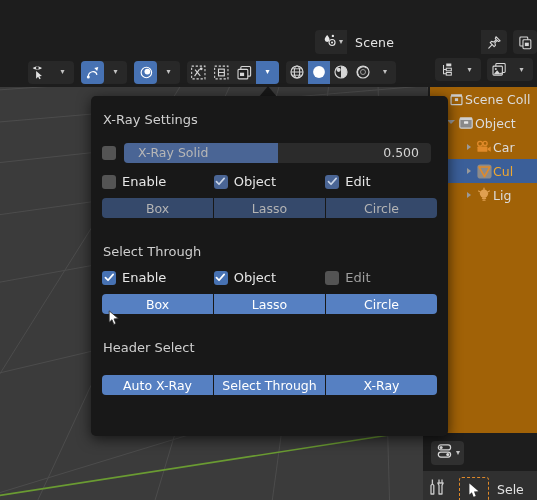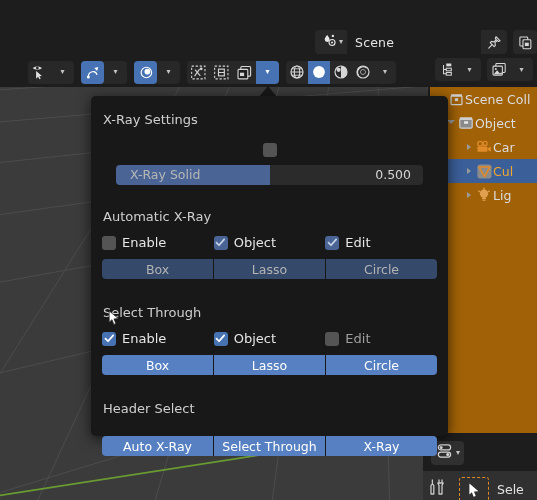--- a/index.html
+++ b/index.html
@@ -144,21 +144,21 @@
 
   .seg { display: flex; width: 335px; height: 20px; border-radius: 4px; overflow: hidden; }
   .seg > div {
     flex: 1; display: flex; align-items: center; justify-content: center;
     font-size: 12.5px; border-right: 1px solid #181818; box-sizing: border-box;
   }
   .seg > div:last-child { border-right: none; }
   .seg.dim > div { background: #35496b; color: #b4b4b4; }
   .seg.bright > div { background: #5680c2; color: #ffffff; }
 
-  .slider-row { display: flex; align-items: center; gap: 8px; padding: 0 11px; flex-direction: column; }
+  .slider-row { display: flex; align-items: center; gap: 8px; padding: 0 11px; }
   .slider {
     position: relative; width: 307px; height: 20px; border-radius: 4px;
     background: #2b2b2b; overflow: hidden;
   }
   .slider-fill { position: absolute; left: 0; top: 0; height: 20px; background: #4a6595; }
   .slider-lab {
     position: absolute; left: 14px; top: 0; height: 20px; line-height: 20px;
     color: #b6b6b6; font-size: 12.5px;
   }
   .slider-val {
@@ -472,21 +472,20 @@
 
     <div class="slider-row" style="margin-top:16px;">
       <div class="box off"></div>
       <div class="slider">
         <div class="slider-fill" style="width:50%"></div>
         <div class="slider-lab">X-Ray Solid</div>
         <div class="slider-val">0.500</div>
       </div>
     </div>
 
-    <div class="sec-title" style="margin-top:24px;">Automatic X-Ray</div>
 
     <div class="cb-row" style="margin-top:11px;">
       <div class="cb">
         <span class="box off"></span>
         <span class="cb-label">Enable</span>
       </div>
       <div class="cb">
         <span class="box on-dim">
           <svg width="11" height="11" viewBox="0 0 12 12">
               <path d="M1.6 6.2 L4.4 9 L10 2.6" fill="none" stroke="#c9d4e6" stroke-width="1.8" stroke-linecap="round" stroke-linejoin="round"></path>

